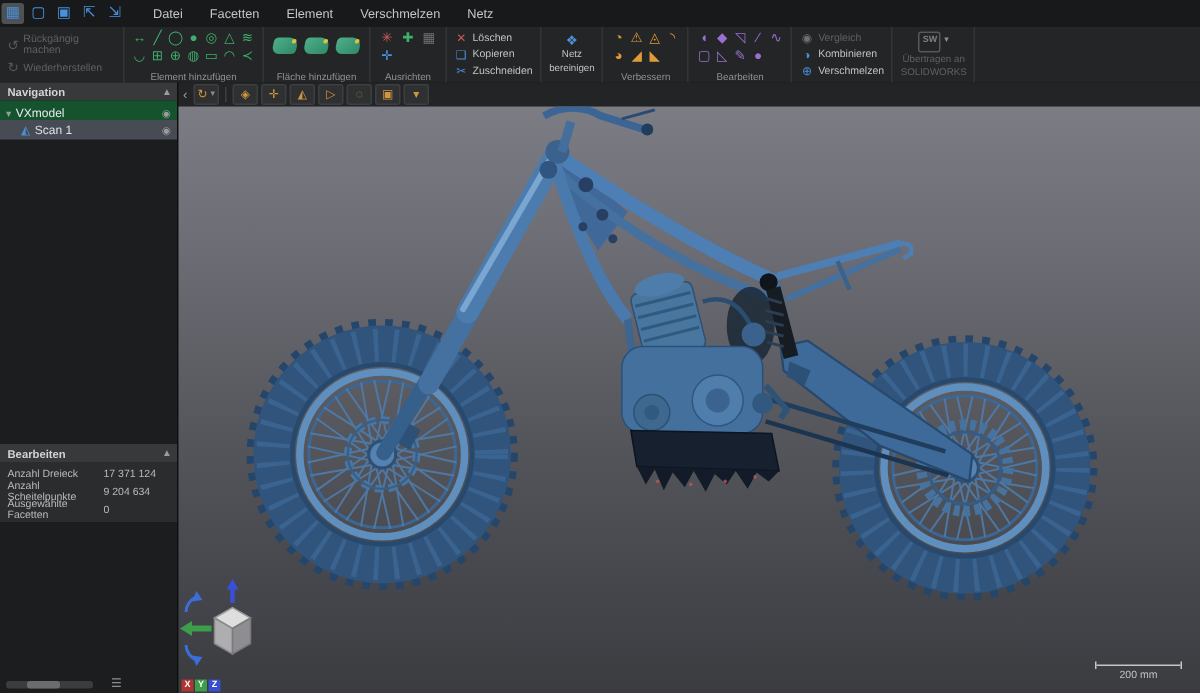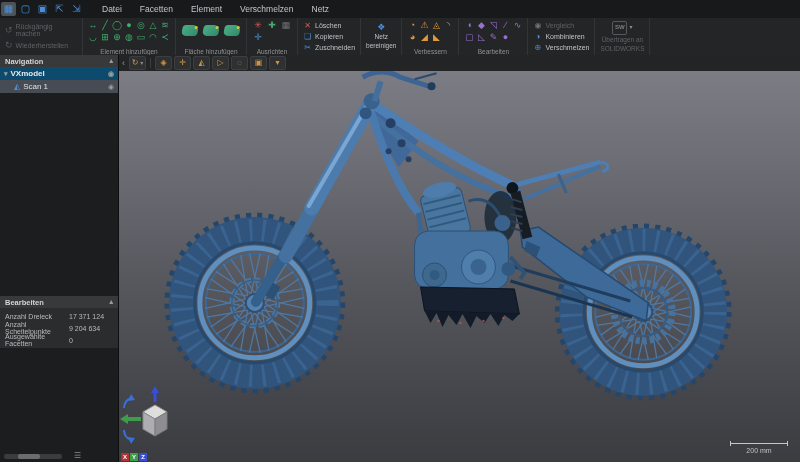--- a/index.html
+++ b/index.html
@@ -43,21 +43,21 @@
   .bigbtn.dim{color:#5f6163;}
   .swcube{width:13px;height:12px;border:1px solid #55595b;border-radius:2px;color:#7e8082;
           font-size:6px;display:flex;align-items:center;justify-content:center;font-weight:bold;}
   .dd{font-size:6px;color:#8a8c8e;margin-left:2px;}
   
   #leftpanel{position:absolute;top:55px;left:0;width:118px;bottom:0;background:#1b1d1f;border-right:1px solid #0c0e10;}
   .phead{height:12px;background:#37393b;display:flex;align-items:center;justify-content:space-between;
          padding:0 5px;font-size:7.5px;font-weight:bold;color:#d2d4d6;}
   .phead .col{font-size:7px;color:#9a9c9e;}
   .tree-row{height:13px;display:flex;align-items:center;padding:0 4px;font-size:8px;gap:3px;}
-  .tree-root{background:#0c4a6e;color:#e8eaec;font-weight:bold;}
+  .tree-root{background:#14532d;color:#e8eaec;font-weight:normal;align-items:flex-end;}
   .tree-child{background:#474c54;color:#dde0e4;padding-left:14px;}
   .tw{font-size:7px;color:#9a9c9e;}
   .eye{margin-left:auto;font-size:7px;color:#9a9c9e;}
   .scan-ic{color:#4a90d9;font-size:8px;}
   .drow{display:flex;font-size:7px;color:#b8babc;height:12px;align-items:center;padding:0 5px;}
   .drow .dl{width:64px;}
   #details-body{background:#2a2c2e;padding:2px 0;}
   #panel-bottom{position:absolute;bottom:0;left:0;right:0;height:12px;display:flex;align-items:center;background:#1b1d1f;}
   #pb-track{position:relative;width:58px;height:5px;background:#3a3c3e;margin-left:4px;border-radius:2px;}
   #pb-handle{position:absolute;left:14px;top:0;width:22px;height:5px;background:#6a6c6e;border-radius:2px;}

